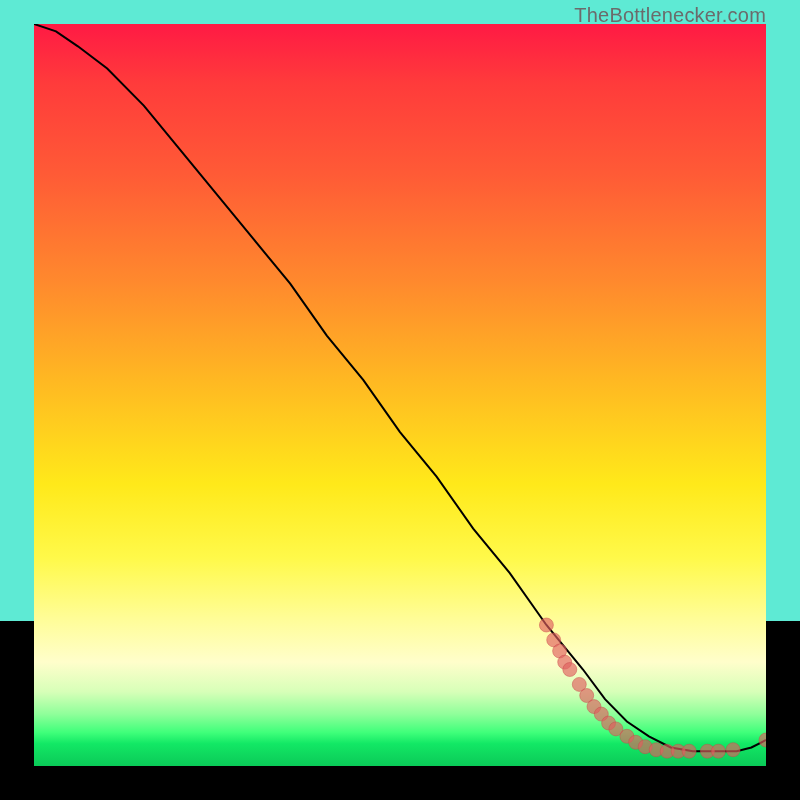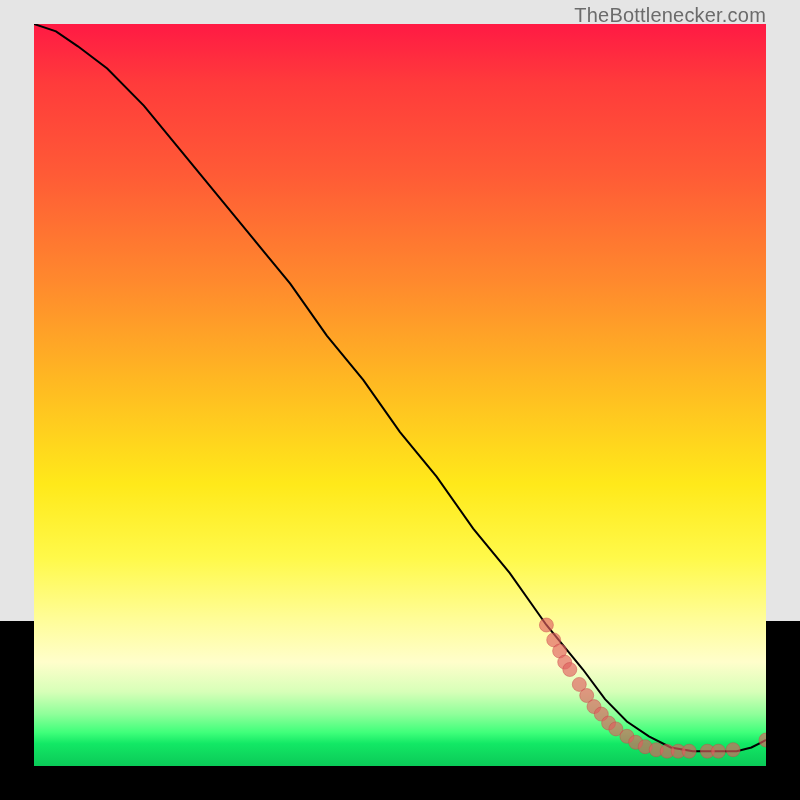--- a/index.html
+++ b/index.html
@@ -8,21 +8,21 @@
     width: 800px;
     height: 800px;
     background: #000;
     overflow: hidden;
     font-family: Arial, Helvetica, sans-serif;
   }
   .frame {
     position: relative;
     width: 800px;
     height: 621px;
-    background: #e5e5e5;
+    background: #5eead4;
   }
   .plot {
     position: absolute;
     left: 34px;
     top: 24px;
     width: 732px;
     height: 742px;
     
     background: linear-gradient(
       to bottom,

